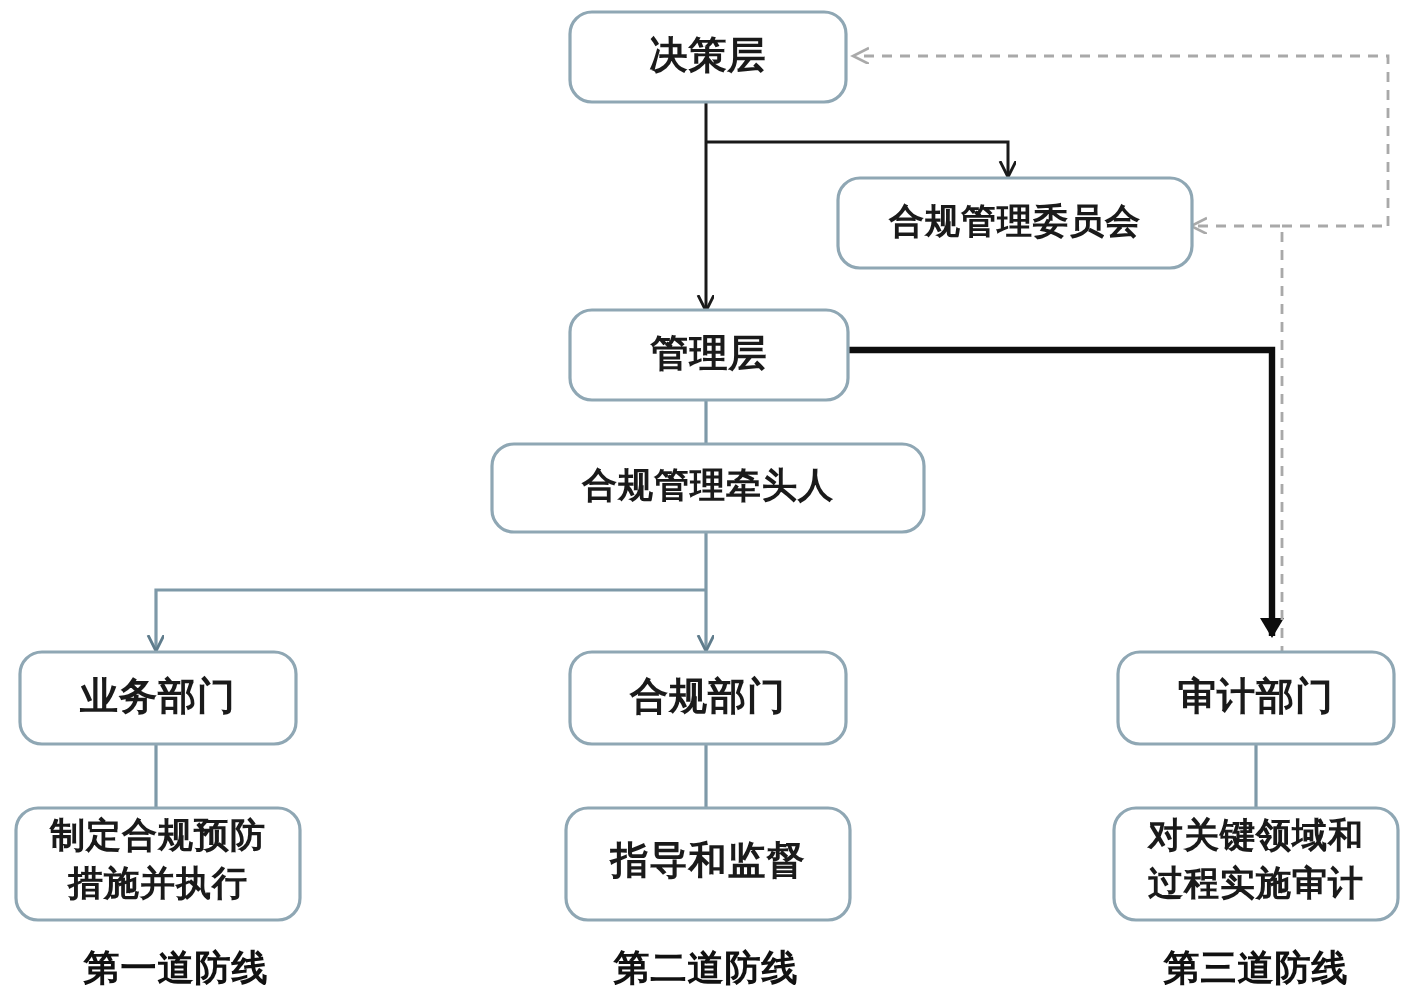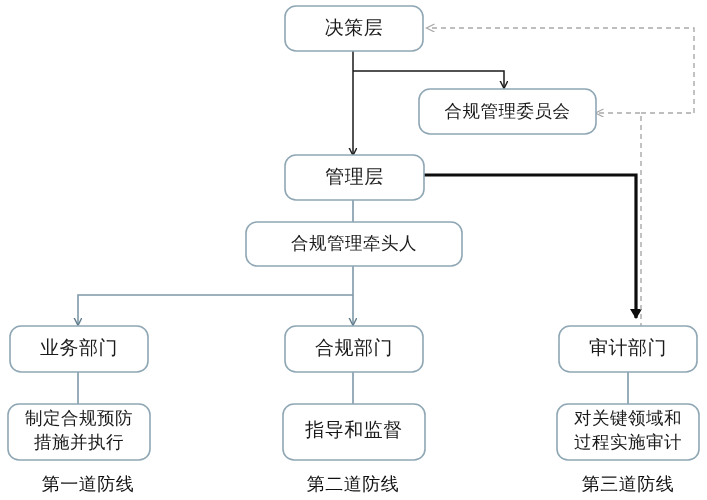--- a/index.html
+++ b/index.html
@@ -10,20 +10,21 @@
   body {
     width: 707px;
     height: 500px;
     font-family: "Liberation Serif", "DejaVu Serif", serif;
     overflow: hidden;
   }
   #diagram-root {
     position: relative;
     width: 707px;
     height: 500px;
+    font-weight: bold;
   }
   svg.diagram-canvas {
     position: absolute;
     top: 0;
     left: 0;
     width: 707px;
     height: 500px;
   }
   .node-box {
     fill: #ffffff;

